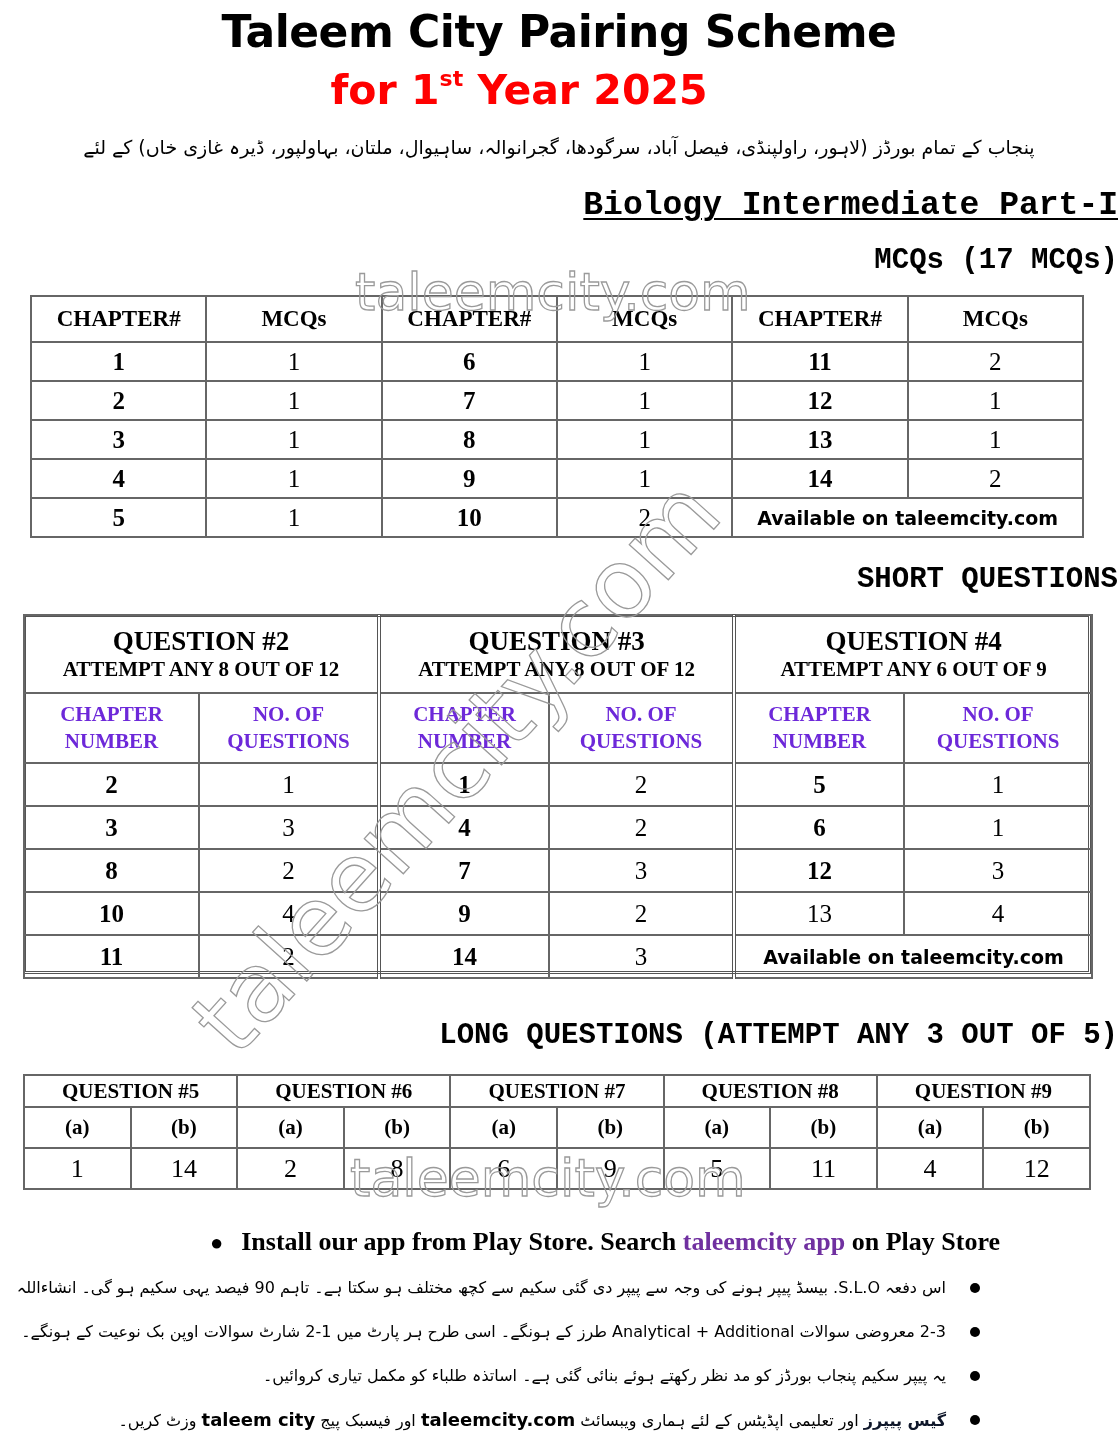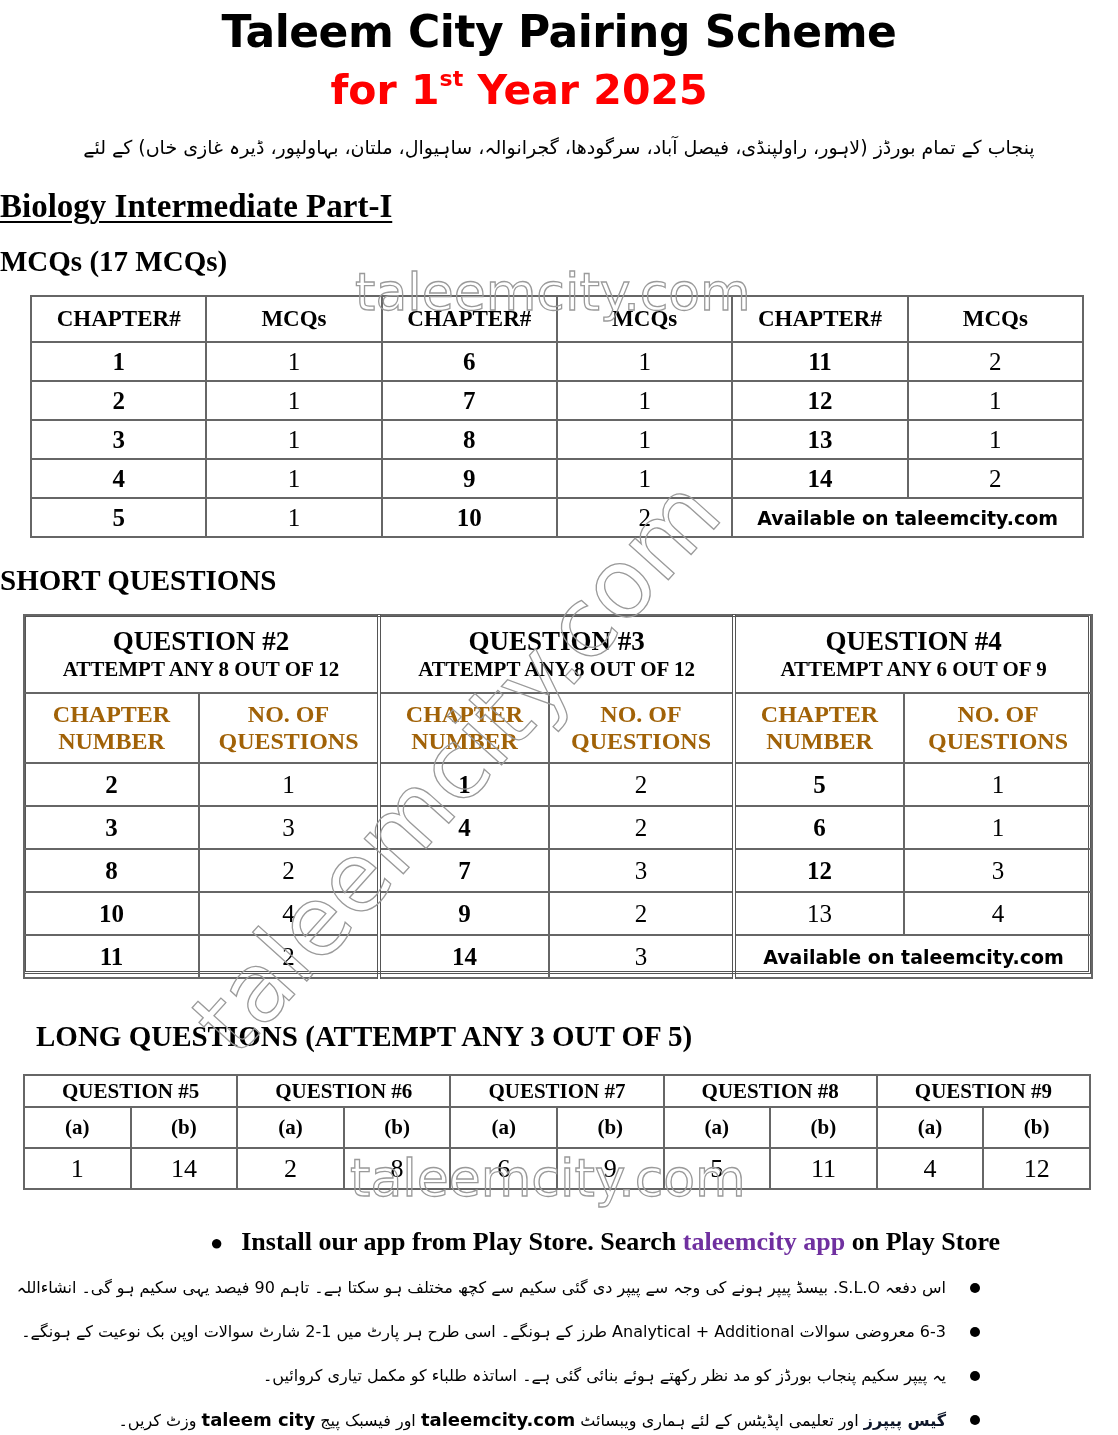--- a/index.html
+++ b/index.html
@@ -15,22 +15,22 @@
     position: absolute; left: 0; width: 1038px; top: 62px; text-align: center;
     font-family: "DejaVu Sans", sans-serif; font-weight: bold; font-size: 41px;
     color: #ff0000; line-height: 56px;
   }
   .subtitle sup { font-size: 22px; vertical-align: 18px; line-height: 0; }
   .urdu-boards {
     position: absolute; left: 0; width: 1118px; top: 130px; text-align: center;
     font-family: "DejaVu Sans", sans-serif; font-size: 19px; direction: rtl; line-height: 34px;
   }
   .heading {
-    position: absolute; left: 0; width: 1118px; text-align: left;
-    font-family: Liberation Serif, serif; font-weight: bold;
+    position: absolute; left: 0; width: 1118px; text-align: right;
+    font-family: Liberation Mono, monospace; font-weight: bold;
   }
   .h-subject { top: 186px; font-size: 33px; line-height: 40px; }
   .h-subject span { text-decoration: underline; text-decoration-thickness: 2px; text-underline-offset: 4px; }
   .h-mcq { top: 243px; font-size: 29px; line-height: 36px; }
   .h-short { top: 562px; font-size: 29px; line-height: 36px; }
   .h-long { top: 1018px; font-size: 29px; line-height: 36px; padding-left: 36px; }
 
   table { position: absolute; border-collapse: collapse; table-layout: fixed; }
   td, th { border: 2px solid #666; text-align: center; vertical-align: middle; }
 
@@ -43,21 +43,21 @@
     font-family: "DejaVu Sans", sans-serif; font-weight: bold; font-size: 19px !important;
   }
 
   
   .short-wrap { position: absolute; left: 23px; top: 614px; width: 1068px; height: 360px; border: 3px double #555; }
   .short-table { left: 23px; top: 614px; width: 1068px; }
   .short-table td { border: 2px solid #666; }
   .sq-head { height: 78px; }
   .sq-head .qn { font-size: 27px; font-weight: bold; display: block; line-height: 30px; }
   .sq-head .att { font-size: 21px; font-weight: bold; display: block; line-height: 26px; }
-  .sq-sub td { height: 70px; color: #a16207; font-weight: bold; font-size: 24px; line-height: 27px; }
+  .sq-sub td { height: 70px; color: #6d28d9; font-weight: bold; font-size: 21px; line-height: 27px; }
   .sq-row td { height: 43px; font-size: 25px; }
   .sq-row td.ch { font-weight: bold; }
   .sep-l { border-left: 4px double #555 !important; }
 
   
   .long-table { left: 23px; top: 1074px; width: 1068px; }
   .long-table th { height: 32px; font-size: 21px; font-weight: bold; }
   .long-table .ab td { height: 41px; font-size: 21px; font-weight: bold; }
   .long-table .vals td { height: 41px; font-size: 26px; }
 
@@ -271,21 +271,21 @@
   <span class="bullet">●</span><span>Install our app from Play Store. Search </span><span class="purple">taleemcity app</span><span> on Play Store</span>
 </div>
 
 <div class="urdu-list">
   <div class="urdu-item">
     <span class="dot"></span>
     <span>اس دفعہ S.L.O. بیسڈ پیپر ہونے کی وجہ سے پیپر دی گئی سکیم سے کچھ مختلف ہو سکتا ہے۔ تاہم 90 فیصد یہی سکیم ہو گی۔ انشاءاللہ</span>
   </div>
   <div class="urdu-item">
     <span class="dot"></span>
-    <span>6-3 معروضی سوالات Analytical + Additional طرز کے ہونگے۔ اسی طرح ہر پارٹ میں 1-2 شارٹ سوالات اوپن بک نوعیت کے ہونگے۔</span>
+    <span>2-3 معروضی سوالات Analytical + Additional طرز کے ہونگے۔ اسی طرح ہر پارٹ میں 1-2 شارٹ سوالات اوپن بک نوعیت کے ہونگے۔</span>
   </div>
   <div class="urdu-item">
     <span class="dot"></span>
     <span>یہ پیپر سکیم پنجاب بورڈز کو مد نظر رکھتے ہوئے بنائی گئی ہے۔ اساتذہ طلباء کو مکمل تیاری کروائیں۔</span>
   </div>
   <div class="urdu-item">
     <span class="dot"></span>
     <span><span class="red">گیس پیپرز</span><span> اور تعلیمی اپڈیٹس کے لئے ہماری ویبسائٹ </span><span class="bold-en">taleemcity.com</span><span> اور فیسبک پیج </span><span class="bold-en">taleem city</span><span> وزٹ کریں۔</span></span>
   </div>
 </div>

